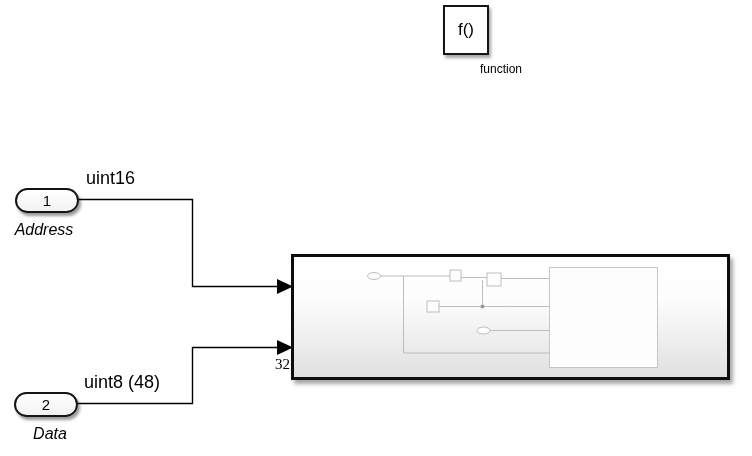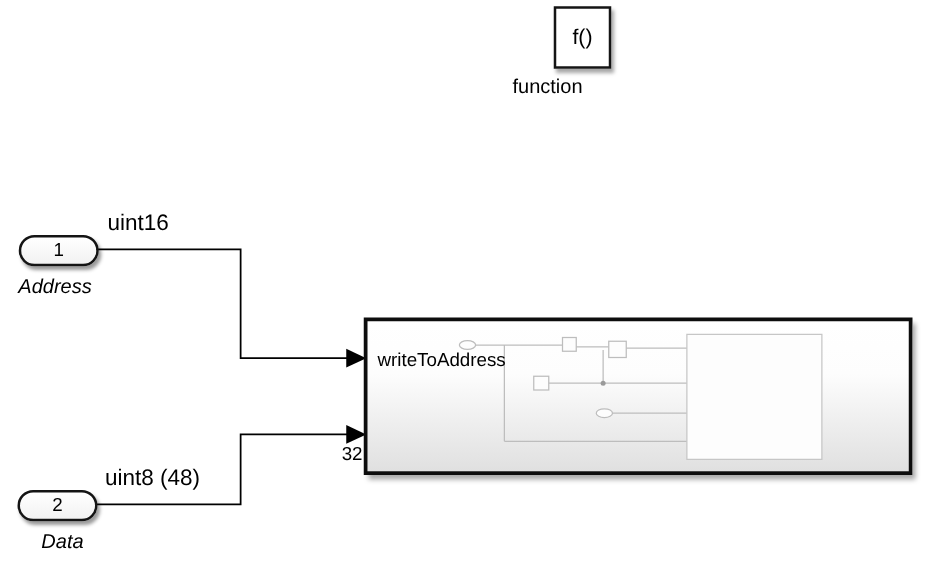--- a/index.html
+++ b/index.html
@@ -22,23 +22,23 @@
   .fn-block {
     left: 443px; top: 5px;
     width: 42px; height: 46px;
     background: #ffffff;
     border: 2px solid #141414;
     box-shadow: 2px 3px 3px rgba(0,0,0,0.35);
     display: flex; align-items: center; justify-content: center;
     font-size: 17px;
   }
   .fn-label {
-    left: 410px; top: 60px; width: 96px;
-    text-align: left;
-    font-size: 16px;
+    left: 426px; top: 60px; width: 96px;
+    text-align: right;
+    font-size: 12px;
     line-height: 19px;
   }
 
   
   .inport {
     width: 60px; height: 21px;
     background: linear-gradient(180deg, #ffffff 0%, #f2f2f2 100%);
     border: 2px solid #141414;
     border-radius: 13px;
     box-shadow: 2px 3px 3px rgba(0,0,0,0.4);
@@ -83,20 +83,21 @@
     white-space: nowrap;
   }
   .ss-port-label-1 { top: 23px; }
   .ss-port-label-2 { top: 86px; }
 
   .width-annotation {
     left: 246px; top: 355px; width: 44px;
     text-align: right;
     font-size: 15px;
     line-height: 18px;
+    font-family: Liberation Serif, serif;
   }
 </style>
 </head>
 <body>
 
 <div class="canvas">
 
   <svg class="abs wires" width="752" height="456" viewBox="0 0 752 456">
     <g>
       <path d="M77,199.5 H192.5 V286.5 H278" fill="none" stroke="#000000" stroke-width="1.4"></path>
@@ -145,18 +146,17 @@
 
         <ellipse cx="189.5" cy="73.5" rx="6.5" ry="3.5" fill="#fdfdfd"></ellipse>
         <path d="M196,73.5 H256"></path>
 
         <path d="M109.5,96 H256"></path>
 
         <rect x="255.5" y="10.5" width="108" height="100" fill="#fdfdfd" stroke="#c6c6c6"></rect>
       </g>
       <circle cx="188.5" cy="49.5" r="2" fill="#9a9a9a" stroke="none"></circle>
     </svg>
-    <div class="ss-port-label ss-port-label-1">writeToAddress</div>
   </div>
 
   <div class="abs width-annotation">32</div>
 
 </div>
 
 </body></html>

